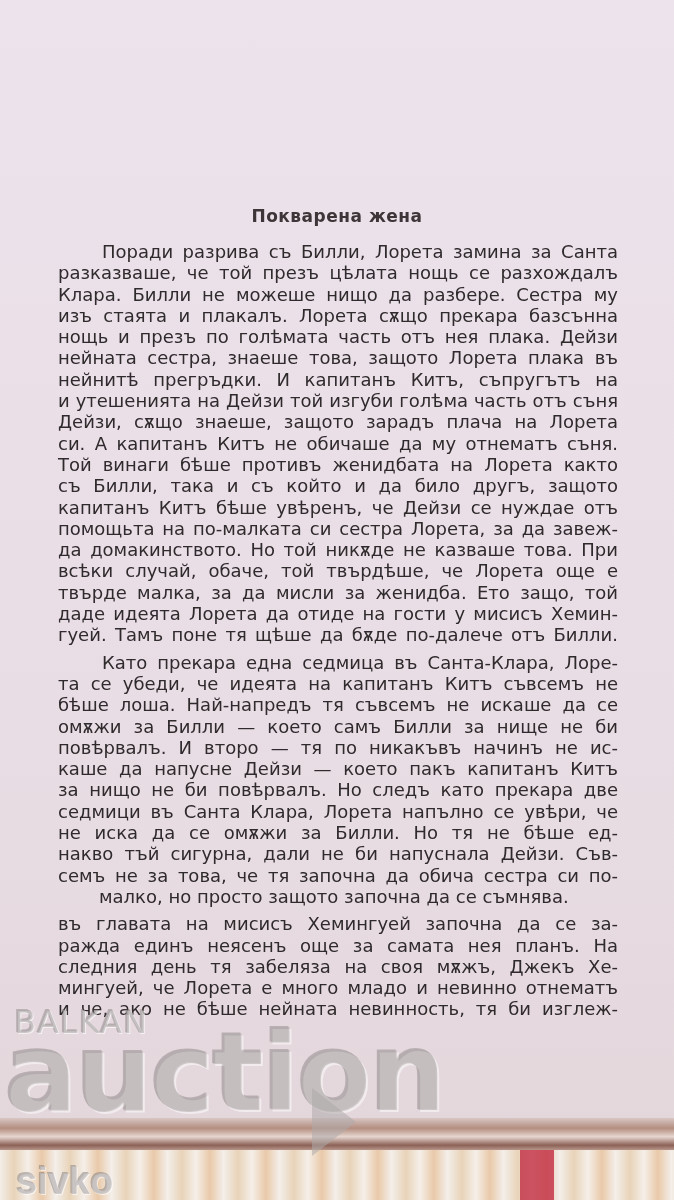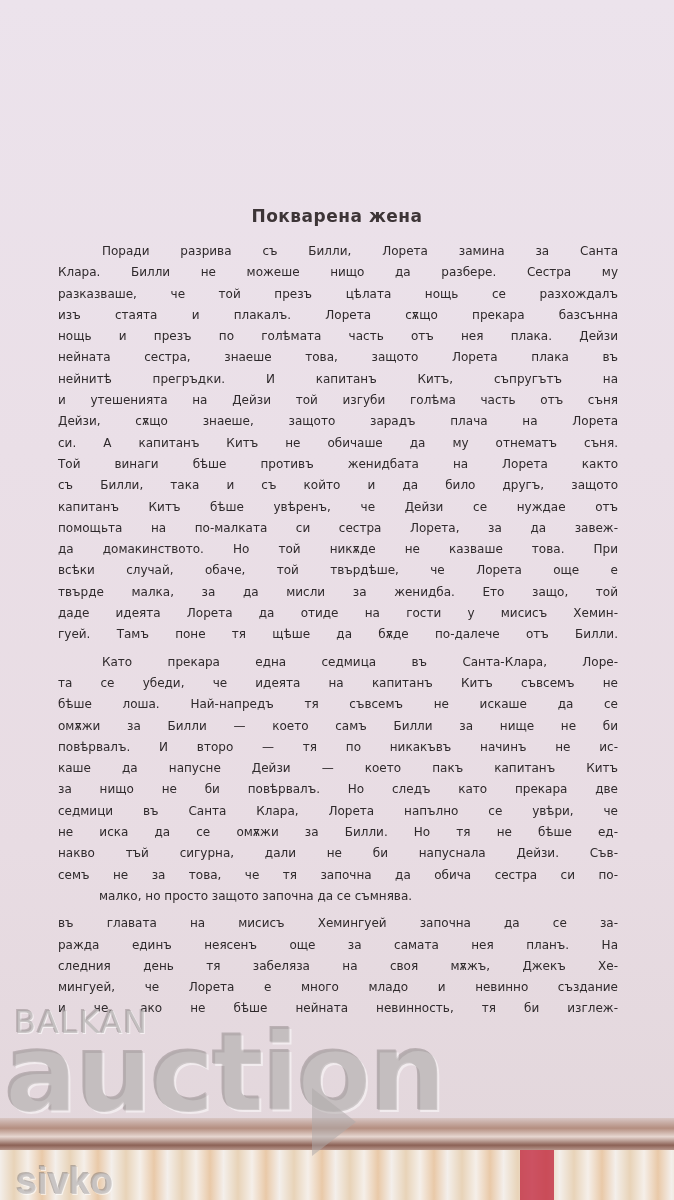--- a/index.html
+++ b/index.html
@@ -33,21 +33,21 @@
     font-size: 17px;
     color: #3d3537;
     letter-spacing: 0.5px;
   }
   .text-block {
     position: absolute;
     left: 58px;
     top: 241px;
     width: 560px;
     font-family: "DejaVu Sans", sans-serif;
-    font-size: 12px;
+    font-size: 18px;
     color: #2f2a2c;
   }
   .line {
     height: 21.3px;
     line-height: 21.3px;
     white-space: nowrap;
     text-align: justify;
     text-align-last: justify;
     overflow: visible;
   }
@@ -132,22 +132,22 @@
 </style>
 </head>
 <body>
 
 <div class="page">
   <div class="title">Покварена жена</div>
 
   <div class="text-block">
     <div>
       <div class="line indent">Поради разрива съ Билли, Лорета замина за Санта</div>
+      <div class="line">разказваше, че той презъ цѣлата нощь се  разхождалъ</div>
       <div class="line">Клара. Билли не можеше нищо да разбере.  Сестра му</div>
-      <div class="line">разказваше, че той презъ цѣлата нощь се  разхождалъ</div>
       <div class="line">изъ стаята и плакалъ. Лорета сѫщо прекара  базсънна</div>
       <div class="line">нощь и презъ по голѣмата часть отъ нея плака.  Дейзи</div>
       <div class="line">нейната сестра, знаеше това, защото Лорета  плака  въ</div>
       <div class="line">нейнитѣ  прегръдки.  И капитанъ Китъ,  съпругътъ на</div>
       <div class="line">и утешенията на Дейзи той изгуби голѣма часть отъ съня</div>
       <div class="line">Дейзи, сѫщо знаеше, защото зарадъ плача  на Лорета</div>
       <div class="line">си. А капитанъ Китъ не обичаше да му отнематъ съня.</div>
       <div class="line">Той винаги бѣше противъ женидбата на Лорета  както</div>
       <div class="line">съ Билли, така и съ който и да било  другъ,  защото</div>
       <div class="line">капитанъ Китъ бѣше увѣренъ, че Дейзи се нуждае отъ</div>
@@ -171,21 +171,21 @@
       <div class="line">не иска да се омѫжи за  Билли.  Но  тя не бѣше  ед-</div>
       <div class="line">накво тъй сигурна, дали не би напуснала  Дейзи.  Съв-</div>
       <div class="line">семъ не за това, че тя започна да обича сестра си  по-</div>
       <div class="line last">малко, но просто защото започна да се съмнява.</div>
     </div>
     <div class="para-gap"></div>
     <div>
       <div class="line">въ  главата на мисисъ  Хемингуей  започна  да се  за-</div>
       <div class="line">ражда  единъ неясенъ още за самата  нея  планъ.  На</div>
       <div class="line">следния  день тя забеляза на своя  мѫжъ, Джекъ  Хе-</div>
-      <div class="line">мингуей, че Лорета е много младо и невинно  създание</div>
+      <div class="line">мингуей, че Лорета е много младо и невинно  отнематъ</div>
       <div class="line">и че, ако не бѣше нейната невинность, тя  би  изглеж-</div>
     </div>
   </div>
 </div>
 
 <div class="torn-edge"></div>
 <div class="fabric"></div>
 <div class="fabric-red"></div>
 
 <div class="watermark-balkan">BALKAN</div>

